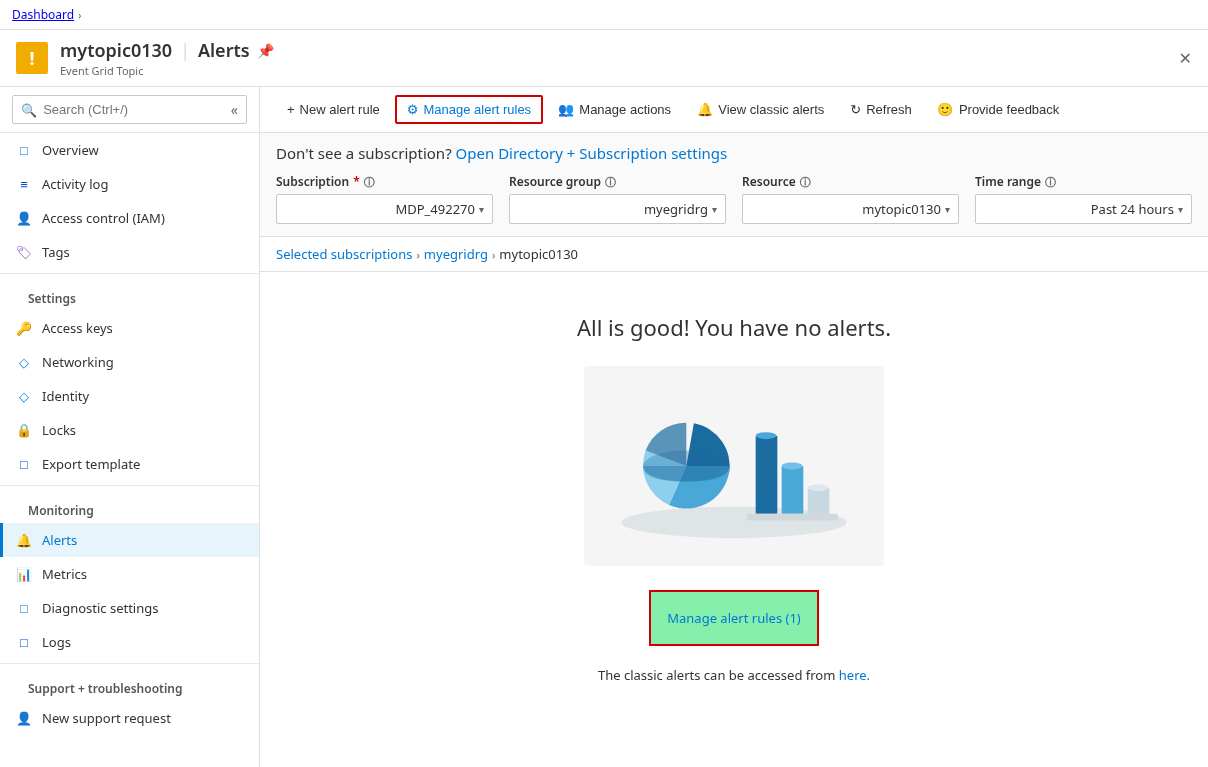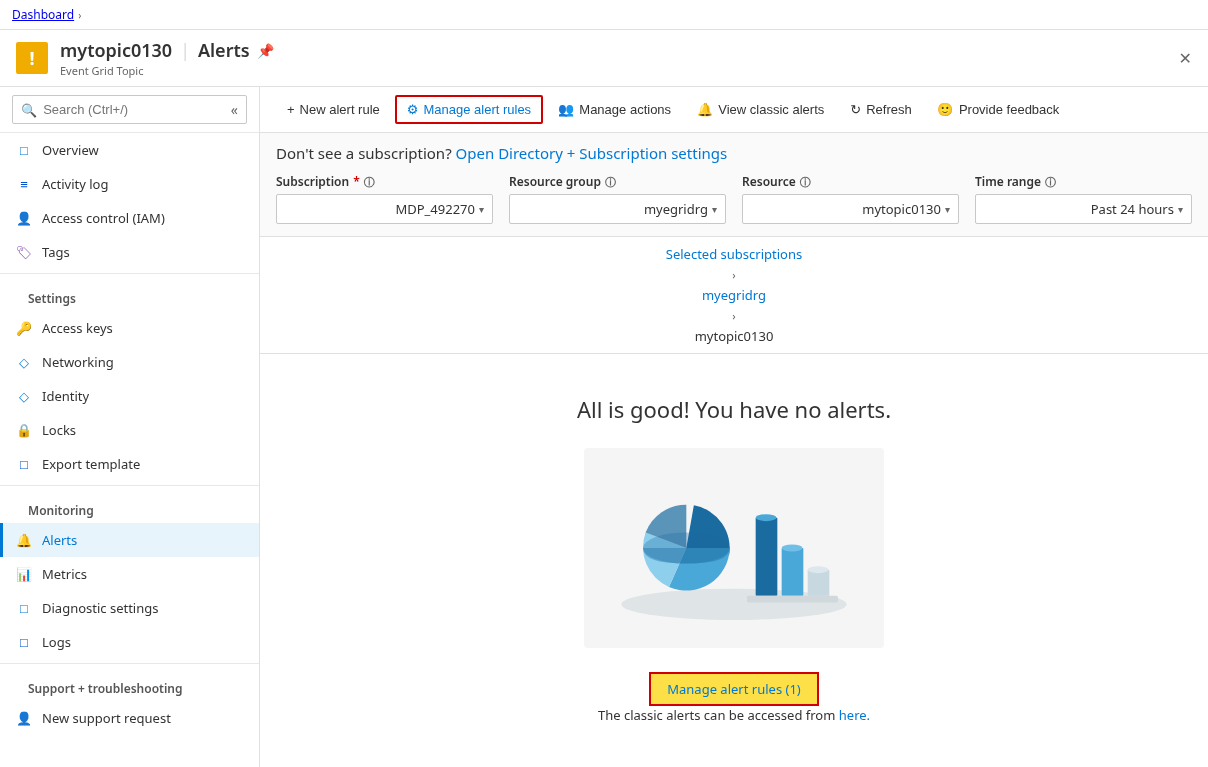--- a/index.html
+++ b/index.html
@@ -69,37 +69,37 @@
     .filters-row { display: flex; gap: 16px; align-items: flex-start; }
     .filter-group { display: flex; flex-direction: column; gap: 4px; flex: 1; }
     .filter-label { font-size: 12px; font-weight: 600; color: #333; display: flex; align-items: center; gap: 4px; }
     .filter-label .required { color: #d00000; }
     .filter-label .info-icon { color: #666; font-size: 11px; cursor: pointer; }
     .filter-select { display: flex; align-items: center; border: 1px solid #c8c8c8; border-radius: 2px; background: #fff; padding: 5px 8px; font-size: 13px; cursor: pointer; gap: 4px; }
     .filter-select .select-value { flex: 1; color: #333; text-align: right; }
     .filter-select .chevron { color: #666; font-size: 10px; }
 
     
-    .path-trail { padding: 8px 16px; border-bottom: 1px solid #e0e0e0; display: flex; align-items: center; gap: 4px; font-size: 13px; flex-direction: column; }
+    .path-trail { padding: 8px 16px; border-bottom: 1px solid #e0e0e0; display: flex; align-items: center; gap: 4px; font-size: 13px; }
     .path-trail a { color: #0078d4; text-decoration: none; }
     .path-trail .path-sep { color: #666; font-size: 11px; }
     .path-trail .path-current { color: #333; }
 
     
     .content-area { display: flex; flex-direction: column; align-items: center; padding: 40px 20px 20px; }
     .no-alerts-title { font-size: 22px; font-weight: 400; color: #333; margin-bottom: 24px; }
 
     
     .chart-illustration { width: 300px; height: 200px; background: #f5f5f5; border-radius: 4px; display: flex; align-items: flex-end; justify-content: center; padding: 20px; margin-bottom: 24px; position: relative; overflow: hidden; }
 
     
     .chart-svg { width: 100%; height: 100%; }
 
     
-    .manage-alert-link { border: 2px solid #d00000; padding: 6px 16px; color: #0078d4; font-size: 13px; cursor: pointer; background: #fde047; display: inline-block; }
+    .manage-alert-link { border: 2px solid #d00000; padding: 17px 16px; color: #0078d4; font-size: 13px; cursor: pointer; background: #86efac; margin-bottom: 20px; display: inline-block; }
 
     
     .classic-text { font-size: 13px; color: #0078d4; }
     .classic-text a { color: #0078d4; text-decoration: none; }
     .classic-text .black-text { color: #333; }
   </style>
 </head>
 <body>
 
 <div class="top-bar">

